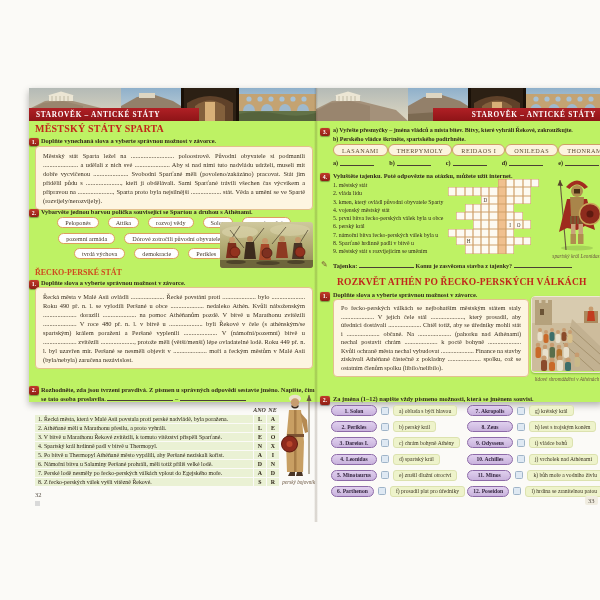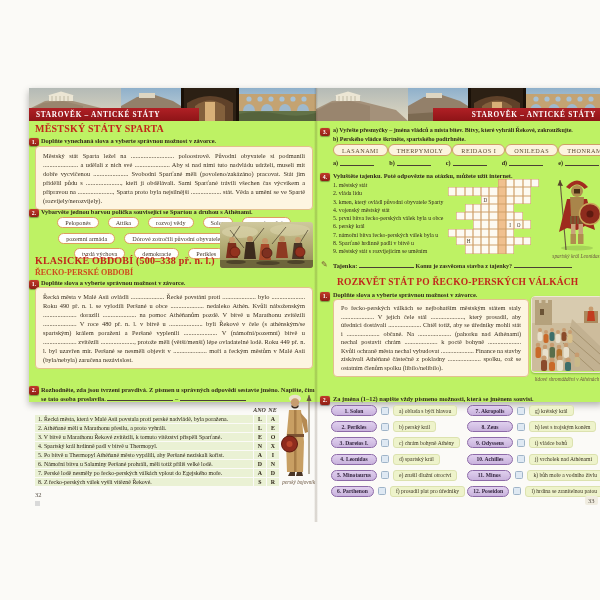--- a/index.html
+++ b/index.html
@@ -147,22 +147,21 @@
           <span class="pill">skvělé loďstvo</span>
         </div>
         <div class="pill-row">
           <span class="pill">tvrdá výchova</span>
           <span class="pill">demokracie</span>
           <span class="pill">Perikles</span>
           <span class="pill">Akropolis</span>
         </div>
       </div>
 
-  <div class="h1" style="left:6px;top:167px">KLASICKÉ OBDOBÍ (500–338 př. n. l.)</div>
-  <div class="h2" style="left:6px;top:180px">ŘECKO-PERSKÉ OBDOBÍ</div>
+  <div class="h2" style="left:6px;top:180px">ŘECKO-PERSKÉ STÁT</div>
 
   <div class="img rimg" style="left:191px;top:134px;width:93px;height:46px">
     <svg viewBox="0 0 93 46" width="93" height="46">
       <defs>
             <linearGradient id="bgb" x2="0" y2="1">
               <stop offset="0" stop-color="#cfc89e"></stop>
               <stop offset="0.5" stop-color="#b3ab74"></stop>
               <stop offset="1" stop-color="#8f8a55"></stop>
             </linearGradient>
           </defs>
@@ -421,21 +420,21 @@
   <div class="caption" style="left:512px;top:165px;width:70px;text-align:center">spartský král Leonidas</div>
 
   <div class="pencil" style="left:292px;top:173px">✎</div>
   <div class="inline-blanks" style="left:304px;top:173px;width:270px">
     <span>Tajenka:</span>
     <span class="wline w55"></span>
     <span style="font-size:6.1px">Komu je zasvěcena stavba z tajenky?</span>
     <span class="wline w58"></span>
   </div>
 
-  <div class="h1" style="left:308px;top:189px;font-size:9.5px">ROZKVĚT STÁT PO ŘECKO-PERSKÝCH VÁLKÁCH</div>
+  <div class="h1" style="left:308px;top:189px;font-size:9.5px">ROZKVĚT ATHÉN PO ŘECKO-PERSKÝCH VÁLKÁCH</div>
   <div class="exnum" style="left:291px;top:204px">1.</div>
   <div class="instr" style="left:304px;top:203px">Doplňte slova a vyberte správnou možnost v závorce.</div>
   <div class="cream" style="left:304px;top:211px;width:196px;font-size:6.3px;line-height:8.5px">Po řecko-perských válkách se nejbohatším městským státem staly ..................... V jejich čele stál ....................., který prosadil, aby úředníci dostávali ..................... Chtěl totiž, aby se úředníky mohli stát i ..................... občané. Na ..................... (pahorku nad Athénami) nechal postavit chrám ..................... k poctě bohyně ..................... Kvůli ochraně města nechal vybudovat ..................... Finance na stavby získávali Athéňané částečně z pokladny ..................... spolku, což se ostatním členům spolku (líbilo/nelíbilo).</div>
 
   <div class="img frame" style="left:502px;top:208px;width:72px;height:77px">
     <svg viewBox="0 0 69 74" width="69" height="74">
       <rect width="69" height="74" fill="#cdbc9c"></rect>
       <rect width="69" height="26" fill="#d8cbaf"></rect>
       <g fill="#b5a17c">
             <rect x="3" y="6" width="17" height="22"></rect>

